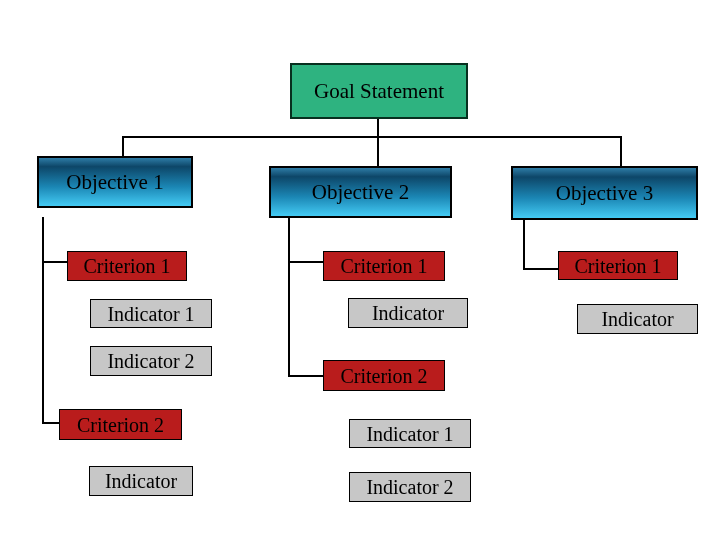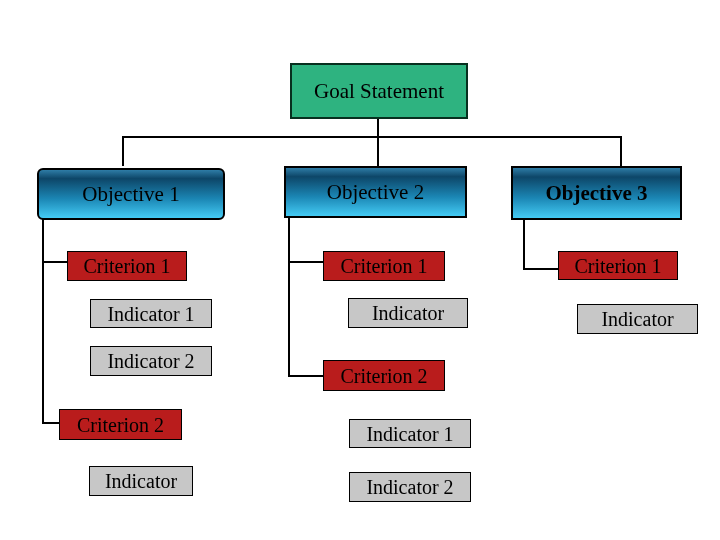--- a/index.html
+++ b/index.html
@@ -66,27 +66,27 @@
   <div class="line h" style="left:288px;top:233px;width:36px;"></div>
   <div class="line h" style="left:288px;top:347px;width:36px;"></div>
 
   <div class="line v" style="left:523px;top:191px;height:50px;"></div>
   <div class="line h" style="left:523px;top:240px;width:36px;"></div>
 
   <div class="node goal" style="left:290px;top:35px;width:178px;height:56px;">
     <span>Goal Statement</span>
   </div>
 
-  <div class="node objective" style="left:37px;top:140px;width:188px;height:52px;border-radius:6px;">
+  <div class="node objective" style="left:37px;top:128px;width:156px;height:52px;">
     <span>Objective 1</span>
   </div>
-  <div class="node objective" style="left:284px;top:138px;width:183px;height:52px;">
+  <div class="node objective" style="left:269px;top:138px;width:183px;height:52px;">
     <span>Objective 2</span>
   </div>
-  <div class="node objective" style="left:511px;top:138px;width:171px;height:54px;font-weight:bold;">
+  <div class="node objective" style="left:511px;top:138px;width:187px;height:54px;">
     <span>Objective 3</span>
   </div>
 
   <div class="node criterion" style="left:67px;top:223px;width:120px;height:30px;">
     <span>Criterion 1</span>
   </div>
   <div class="node indicator" style="left:90px;top:271px;width:122px;height:29px;">
     <span>Indicator 1</span>
   </div>
   <div class="node indicator" style="left:90px;top:318px;width:122px;height:30px;">

